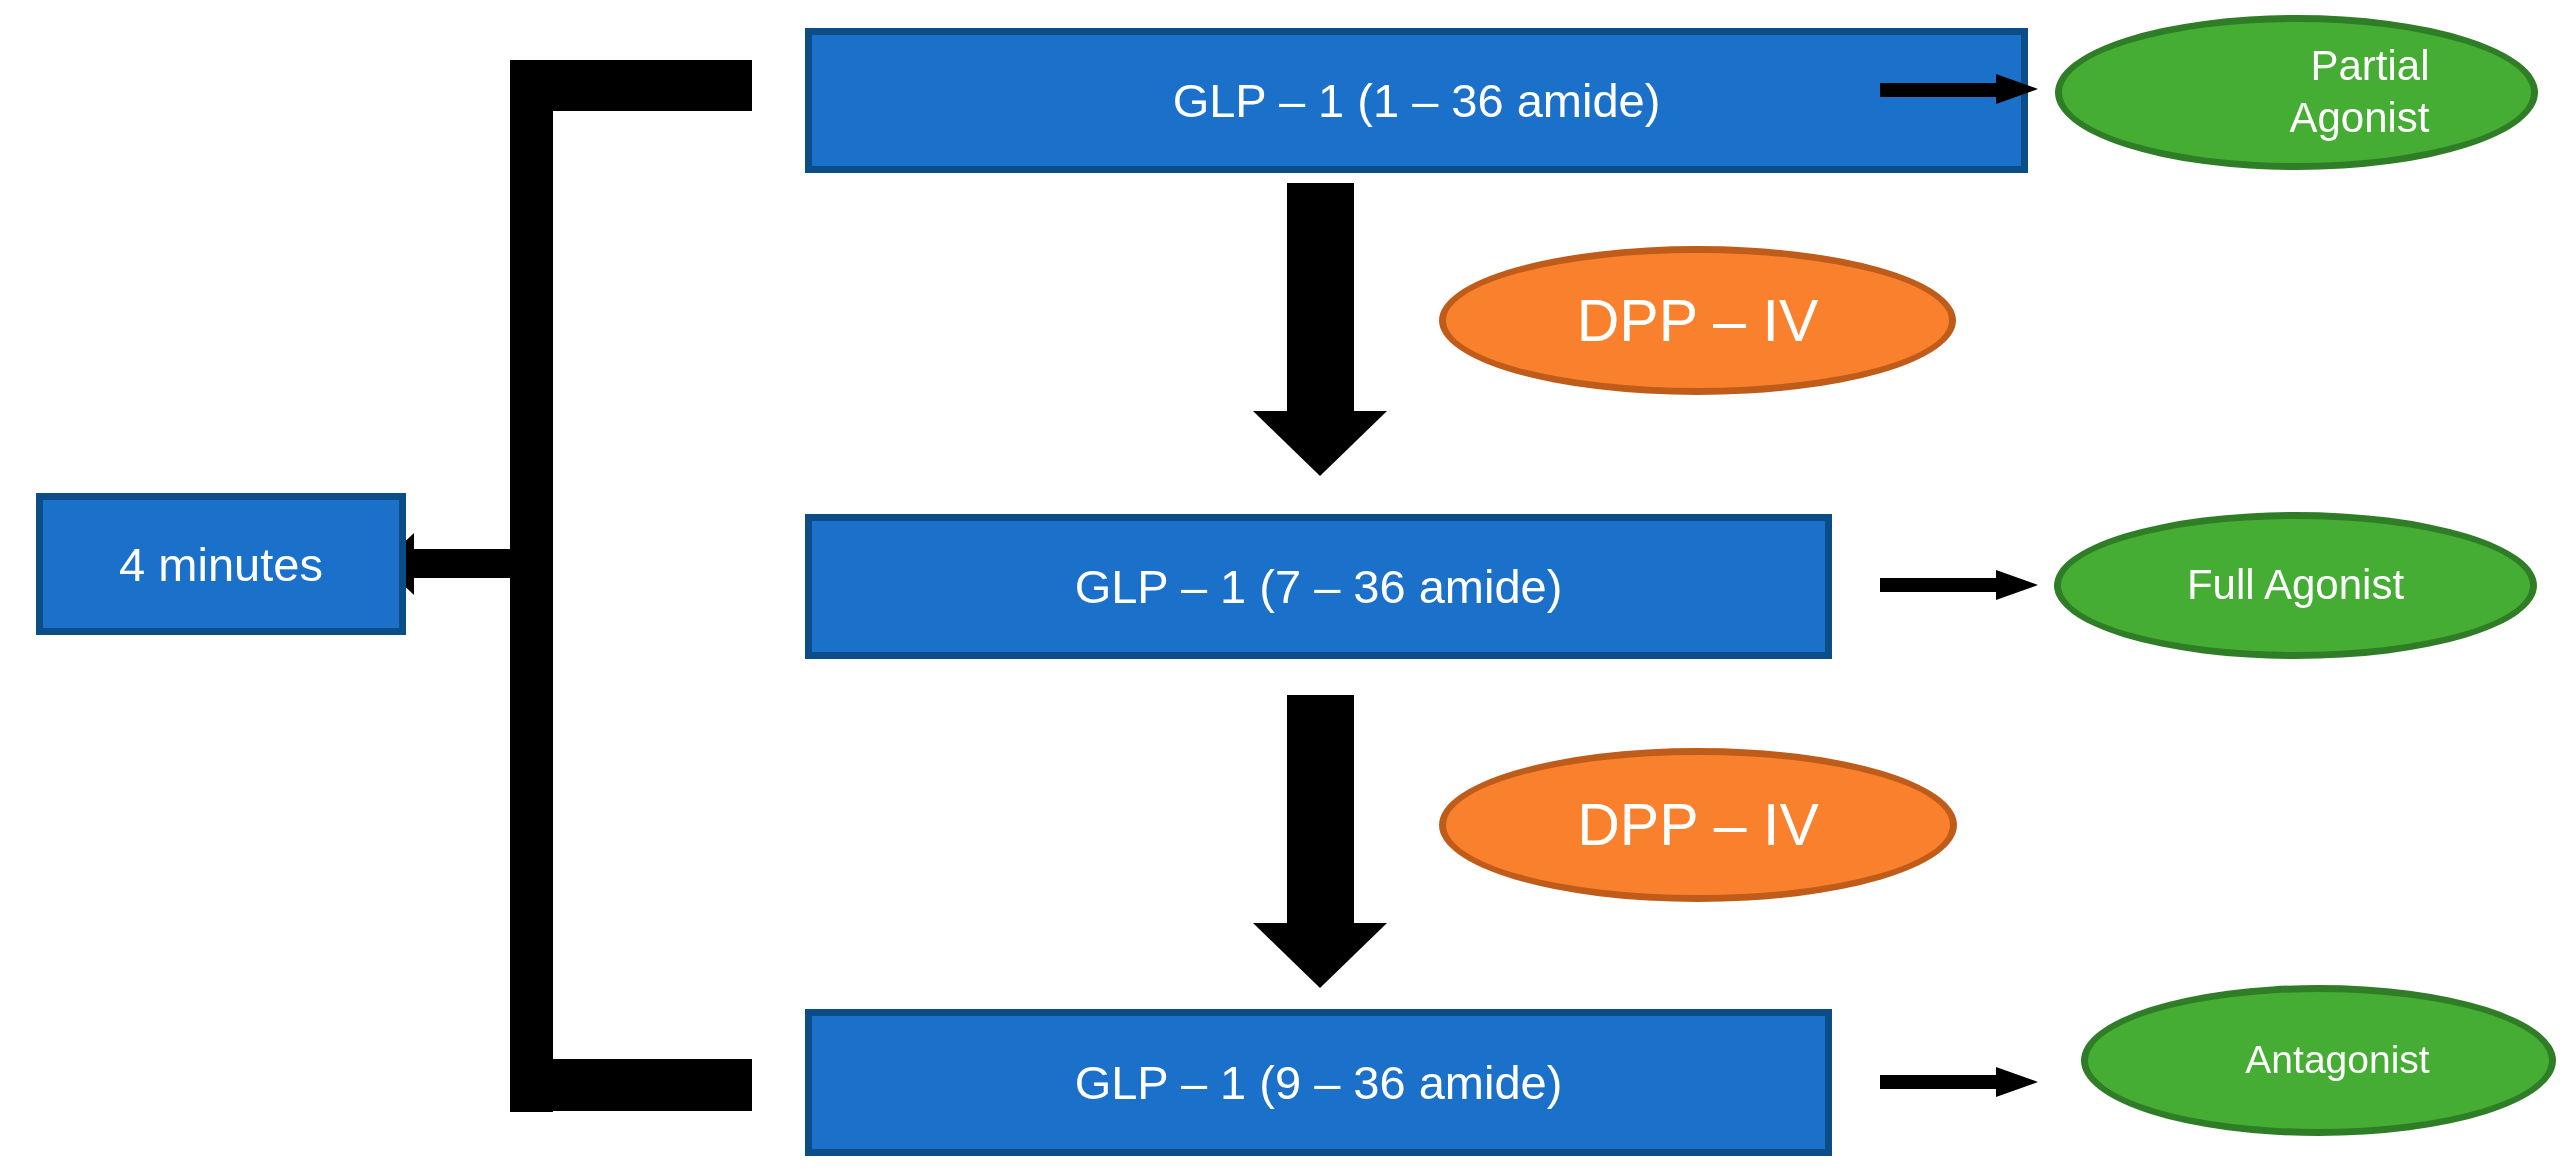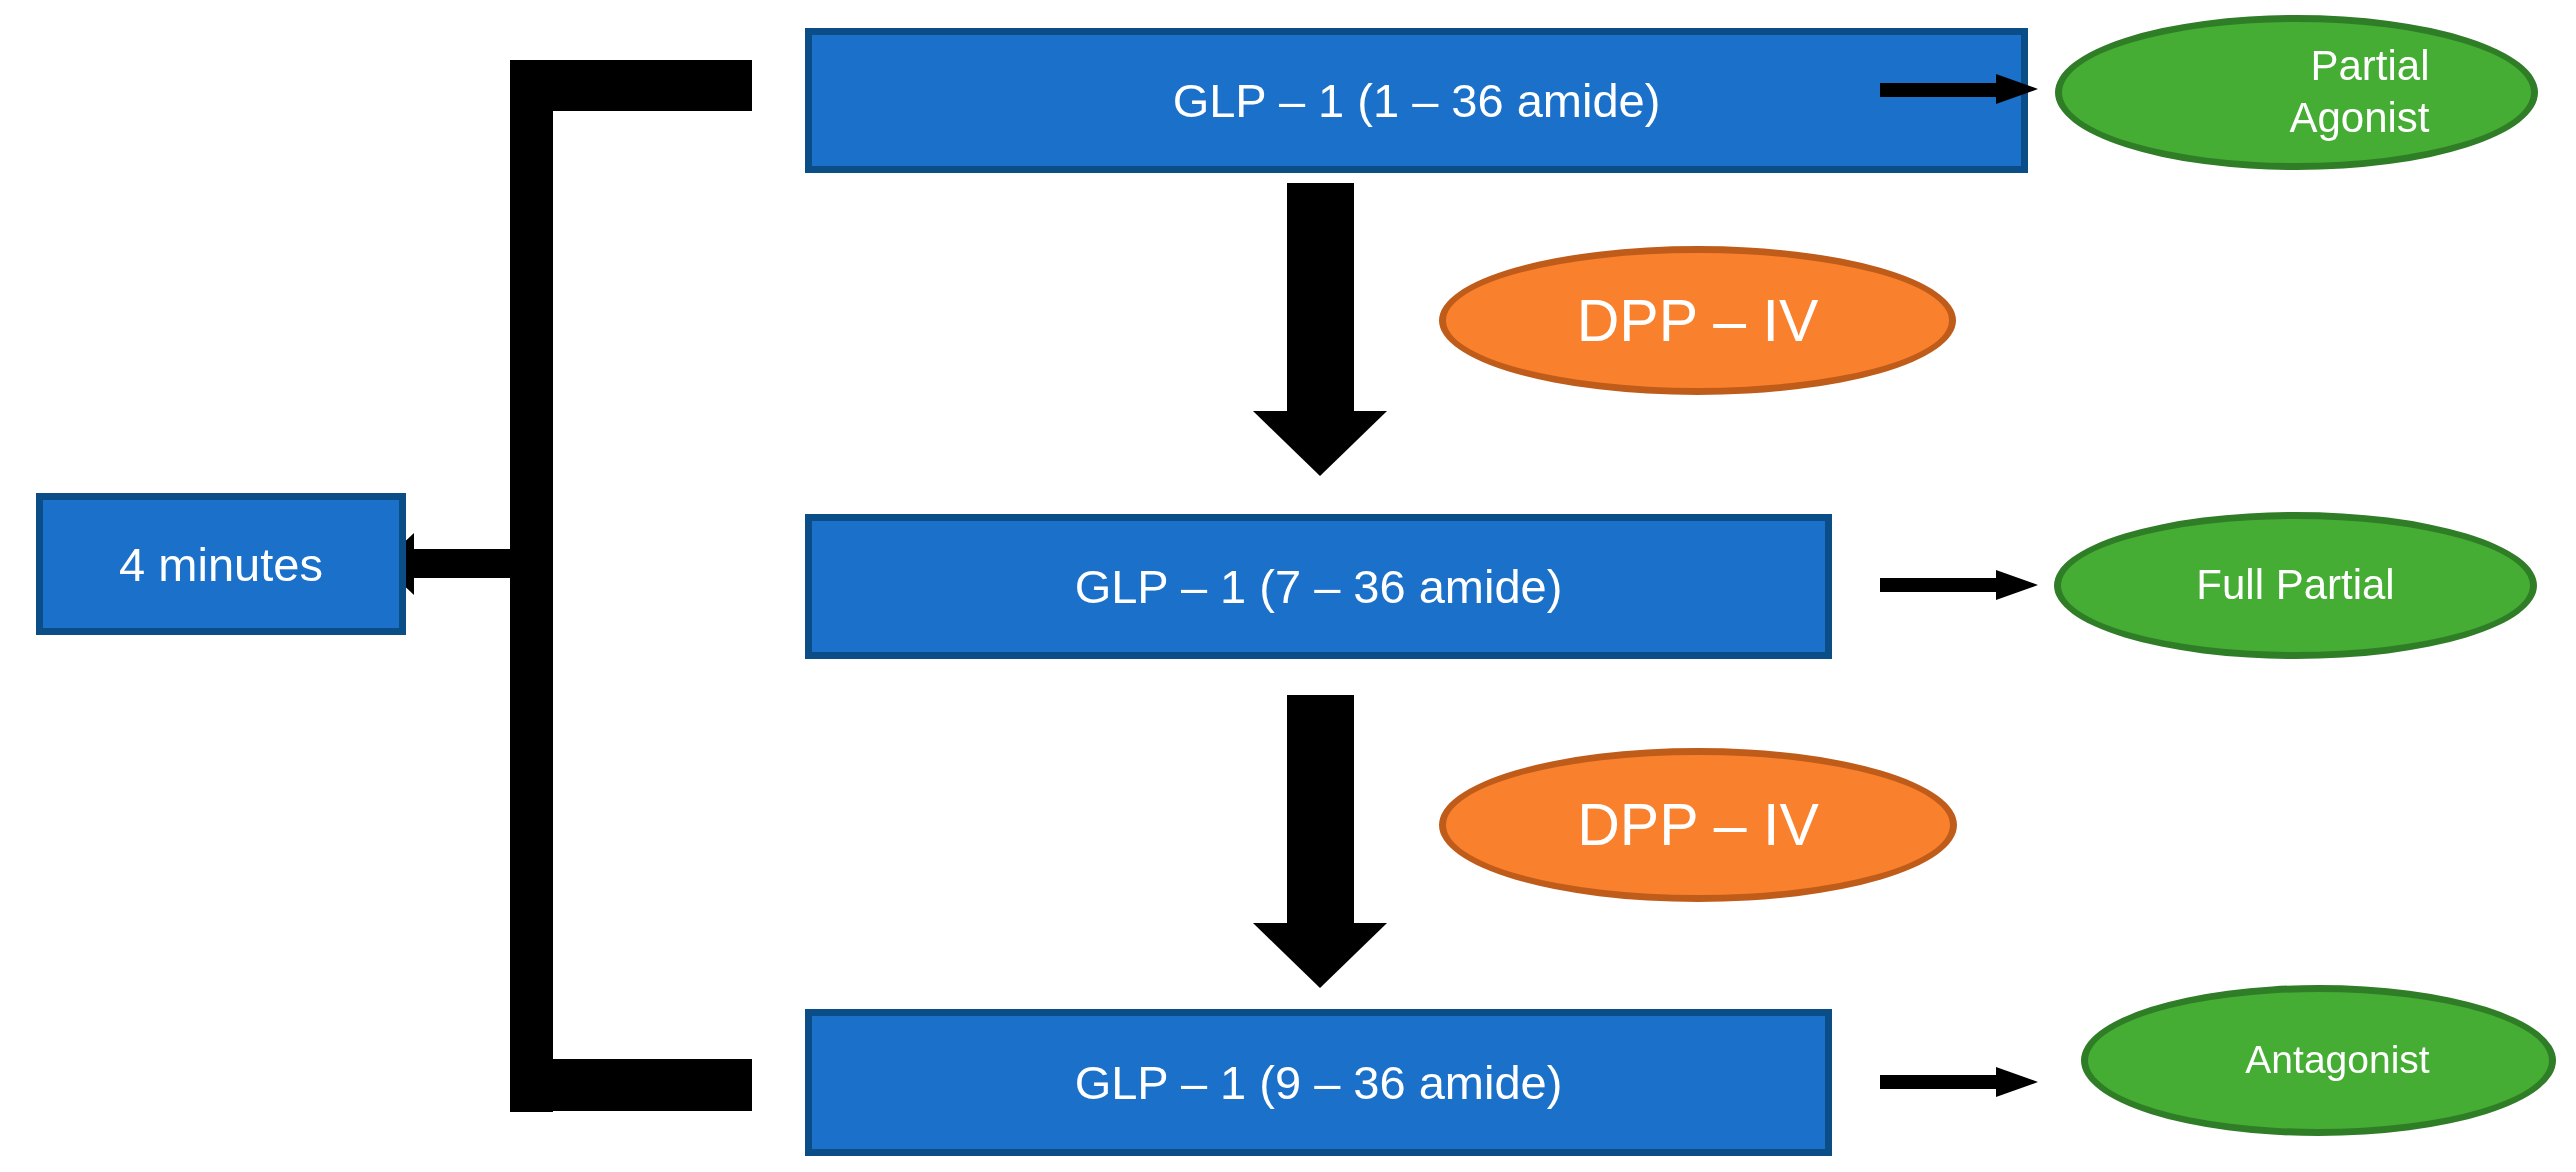--- a/index.html
+++ b/index.html
@@ -82,21 +82,21 @@
   </div>
 
   <div class="rect-node" style="left:805px;top:514px;width:1027px;height:145px;">
     <span>GLP – 1 (7 – 36 amide)</span>
   </div>
 
   <div class="right-shaft" style="left:1880px;top:578px;width:117px;"></div>
   <div class="right-head" style="left:1996px;top:570px;"></div>
 
   <div class="ellipse green" style="left:2054px;top:512px;width:483px;height:147px;">
-    <span>Full Partial</span>
+    <span>Full Agonist</span>
   </div>
 
   <div class="down-shaft" style="left:1287px;top:695px;height:229px;"></div>
   <div class="down-head" style="left:1253px;top:923px;"></div>
 
   <div class="ellipse orange" style="left:1439px;top:748px;width:518px;height:154px;">
     <span>DPP – IV</span>
   </div>
 
   <div class="rect-node" style="left:805px;top:1009px;width:1027px;height:147px;">

